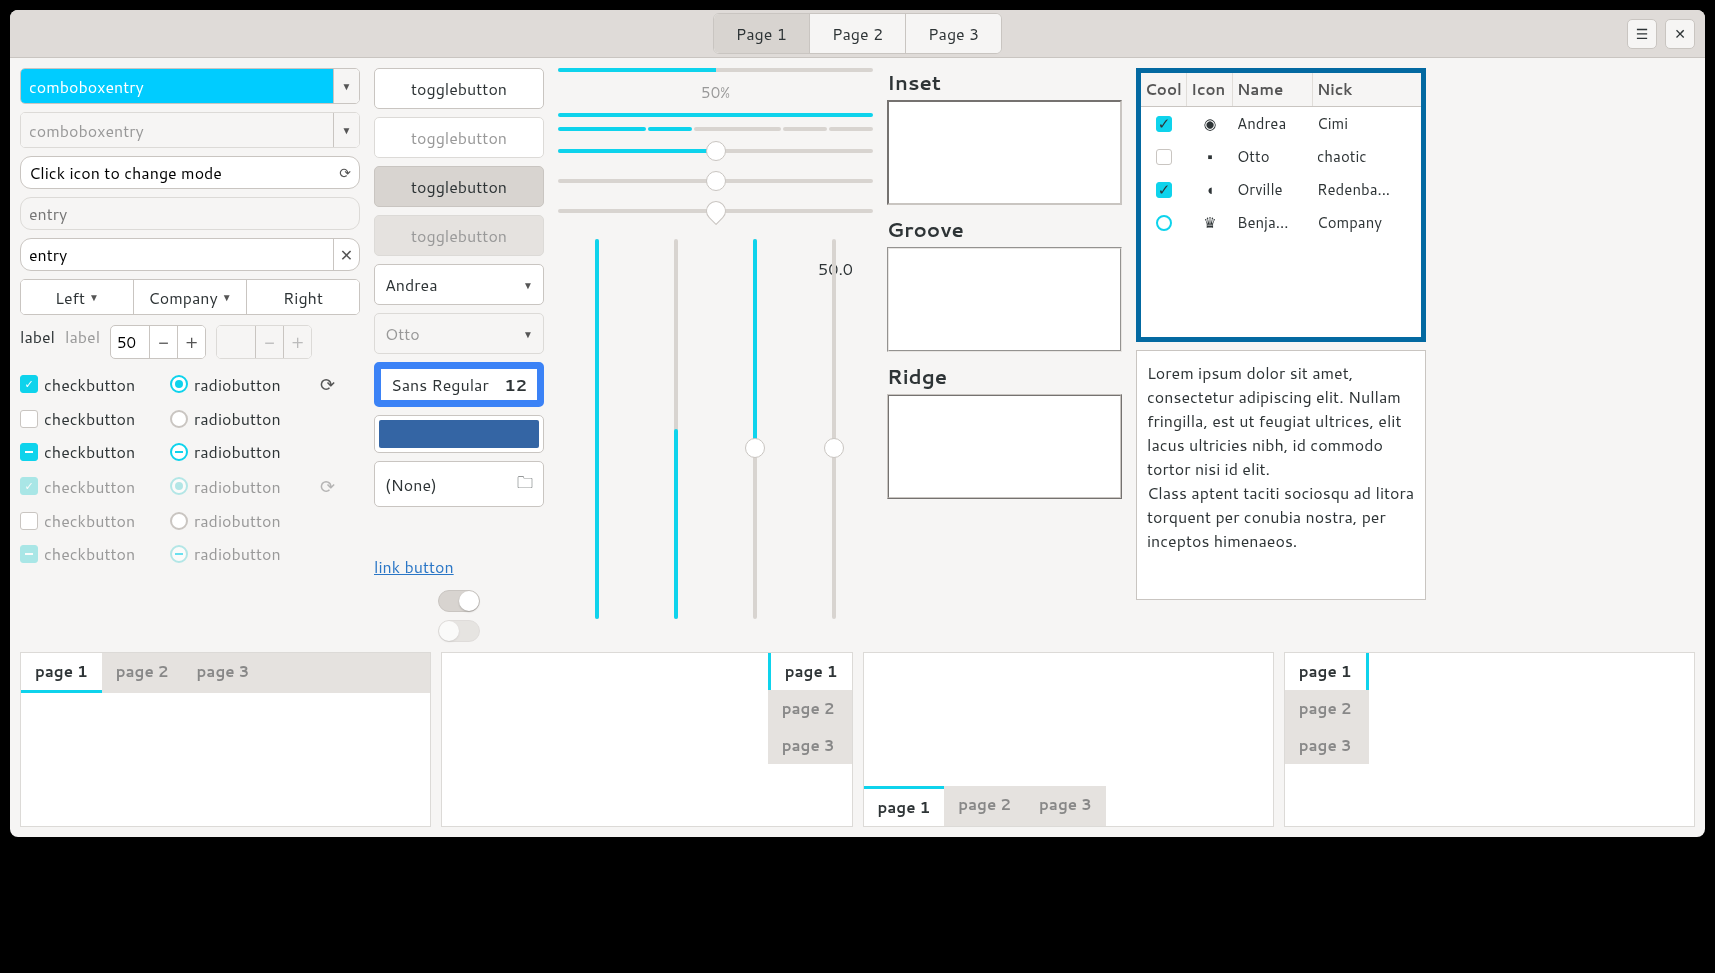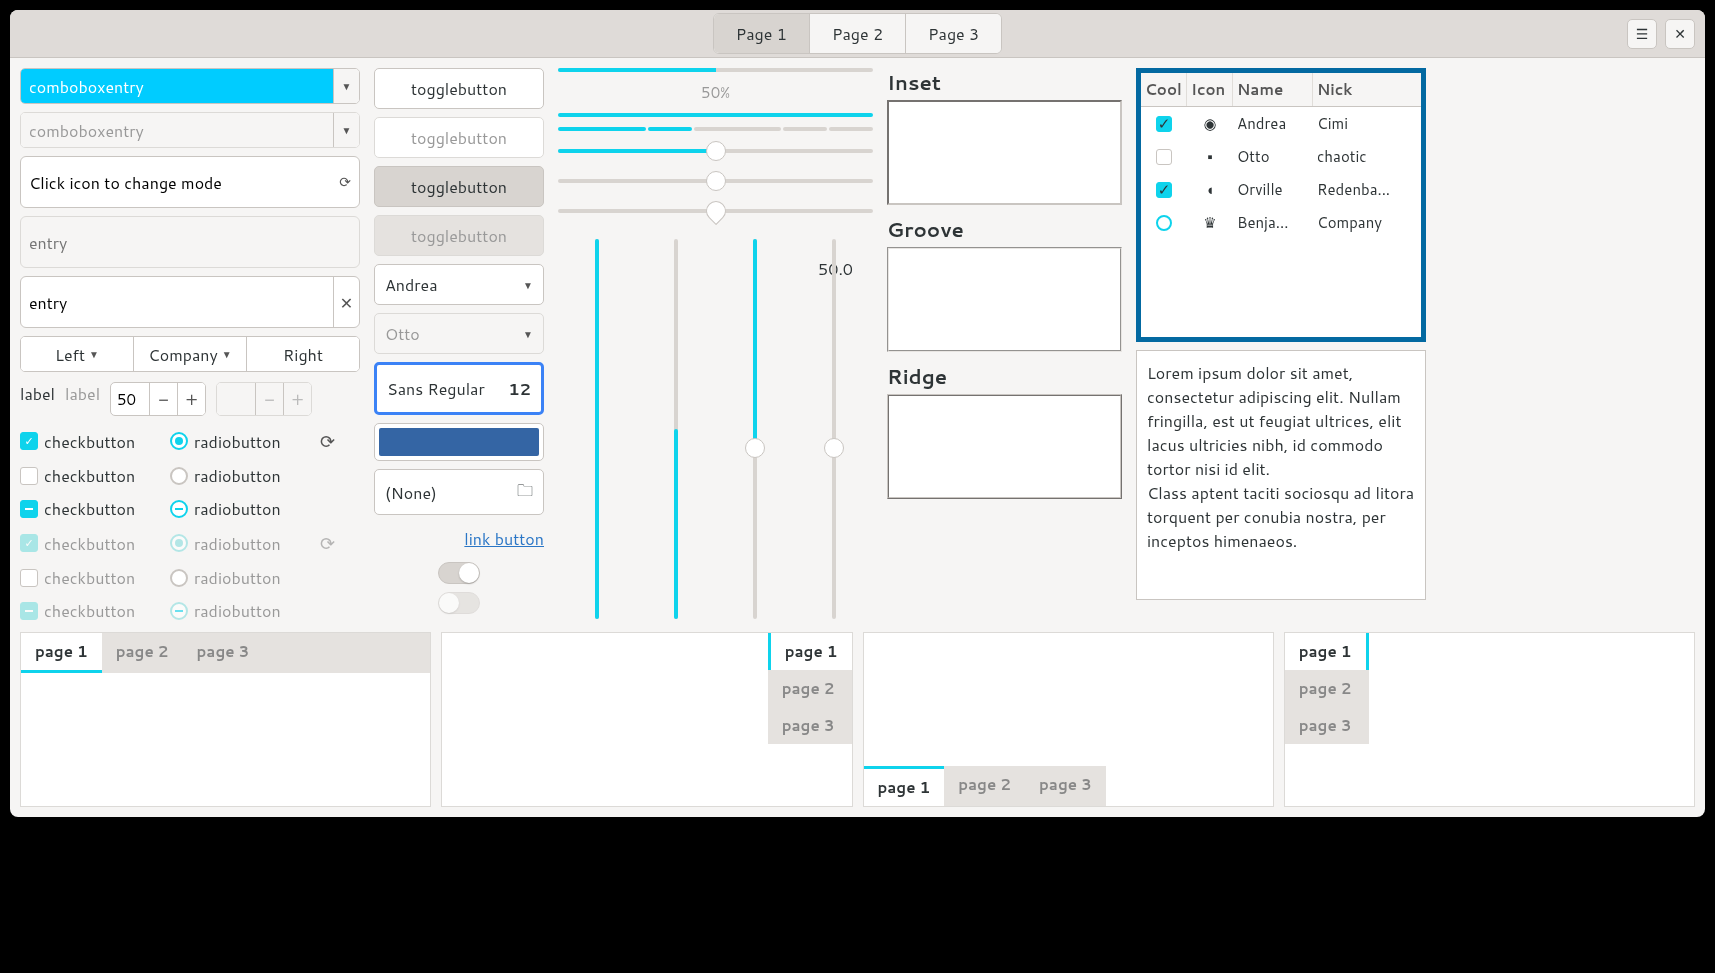--- a/index.html
+++ b/index.html
@@ -15,21 +15,21 @@
 .content { display: grid; grid-template-columns: 340px 170px 315px 235px 290px; gap: 14px; padding: 10px; background: #f6f5f4; }
 .panel { display: flex; flex-direction: column; gap: 8px; }
 
 .combo { display: flex; border: 1px solid #c9c5c1; border-radius: 5px; background: #fff; height: 36px; overflow: hidden; }
 .combo input { flex: 1; border: none; padding: 0 8px; font-size: 16px; outline: none; }
 .combo .dd { width: 26px; border-left: 1px solid #c9c5c1; display: flex; align-items: center; justify-content: center; background: #f6f5f4; cursor: pointer; color: #555; font-size: 10px; }
 .combo.selected input { background: #0cf; color: #fff; }
 .combo.disabled input { color: #999; background: #f6f5f4; }
 .combo.disabled { border-color: #dcdad7; }
 
-.entry-row { display: flex; border: 1px solid #c9c5c1; border-radius: 6px; background: #fff; height: 52px; overflow: hidden; align-items: center; }
+.entry-row { display: flex; border: 1px solid #c9c5c1; border-radius: 11px; background: #fff; height: 33px; overflow: hidden; align-items: center; }
 .entry-row input { flex: 1; border: none; padding: 0 8px; font-size: 16px; outline: none; background: transparent; }
 .entry-row .x { width: 26px; border-left: 1px solid #c9c5c1; display: flex; align-items: center; justify-content: center; cursor: pointer; color: #555; height: 100%; }
 .entry-row.disabled input { color: #999; }
 .entry-row.disabled { border-color: #dcdad7; background: #f6f5f4; }
 .entry-row .sync { margin-right: 8px; color: #555; font-size: 14px; }
 
 .button-group { display: flex; border: 1px solid #c9c5c1; border-radius: 5px; overflow: hidden; background: #fff; height: 36px; }
 .button-group button { flex: 1; border: none; border-right: 1px solid #c9c5c1; background: #fff; font-size: 16px; cursor: pointer; display: flex; align-items: center; justify-content: center; gap: 4px; color: #2e3436; }
 .button-group button:last-child { border-right: none; }
 .button-group .chev { font-size: 10px; color: #555; }
@@ -63,25 +63,25 @@
 
 .toggle-btn { border: 1px solid #c9c5c1; border-radius: 5px; background: #fff; padding: 8px 0; font-size: 16px; color: #2e3436; cursor: pointer; text-align: center; }
 .toggle-btn.disabled { color: #999; border-color: #dcdad7; }
 .toggle-btn.active { background: #d8d4d0; }
 .toggle-btn.active.disabled { background: #e5e2df; color: #999; }
 
 .select-btn { border: 1px solid #c9c5c1; border-radius: 5px; background: #fff; padding: 8px 10px; font-size: 16px; display: flex; justify-content: space-between; align-items: center; cursor: pointer; color: #2e3436; }
 .select-btn.disabled { color: #999; border-color: #dcdad7; background: #f6f5f4; }
 .select-btn .chev { font-size: 10px; color: #555; }
 
-.font-btn { border: 3px solid #3b82f6; border-radius: 5px; background: #fff; padding: 12px 10px; font-size: 16px; display: flex; justify-content: space-between; cursor: pointer; color: #2e3436; }
+.font-btn { border: 7px solid #3b82f6; border-radius: 5px; background: #fff; padding: 4px 10px; font-size: 16px; display: flex; justify-content: space-between; cursor: pointer; color: #2e3436; }
 .color-btn { border: 1px solid #c9c5c1; border-radius: 5px; padding: 4px; background: #fff; cursor: pointer; }
 .color-swatch { height: 28px; background: #3465a4; border-radius: 2px; }
 .file-btn { border: 1px solid #c9c5c1; border-radius: 5px; background: #fff; padding: 8px 10px; font-size: 16px; display: flex; justify-content: space-between; align-items: center; cursor: pointer; color: #2e3436; }
-.link-btn { color: #2a76c6; text-decoration: underline; text-align: right; font-size: 16px; cursor: pointer; padding: 4px 0; }
+.link-btn { color: #2a76c6; text-decoration: underline; text-align: left; font-size: 16px; cursor: pointer; padding: 4px 0; margin-top: 36px; }
 .switch-row { display: flex; justify-content: center; }
 .switch { width: 42px; height: 22px; background: #d8d4d0; border-radius: 11px; position: relative; cursor: pointer; border: 1px solid #c9c5c1; }
 .switch::after { content: ''; position: absolute; width: 20px; height: 20px; background: #fff; border-radius: 50%; left: 20px; top: 0; box-shadow: 0 1px 2px rgba(0,0,0,0.2); }
 .switch.off::after { left: 0; }
 .switch.disabled { opacity: 0.5; }
 
 .progress { height: 4px; background: #d8d4d0; border-radius: 2px; overflow: hidden; }
 .progress .fill { height: 100%; background: #0ed3ec; }
 .prog-label { text-align: center; color: #999; font-size: 15px; }
 .prog-row { height: 4px; display: flex; gap: 2px; }

